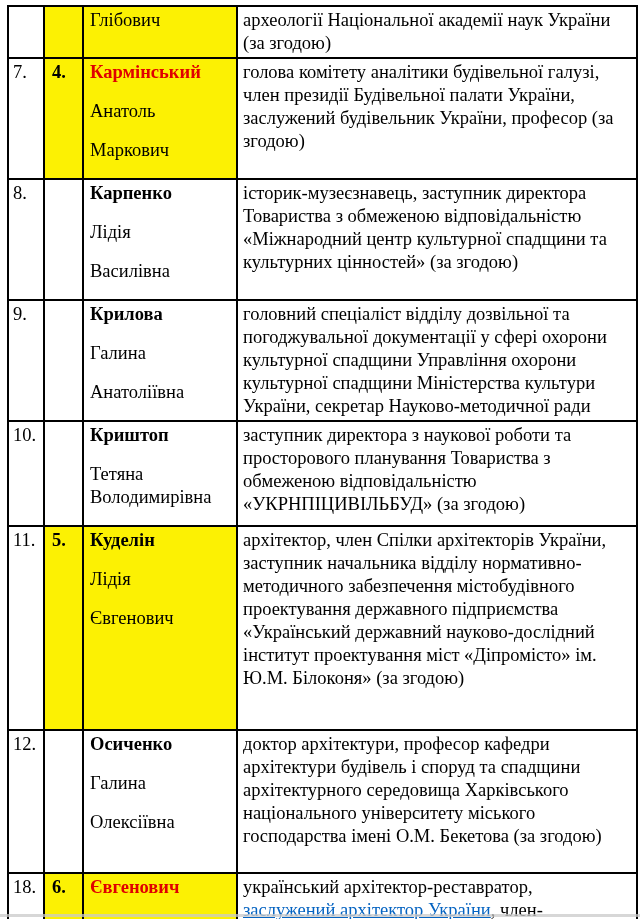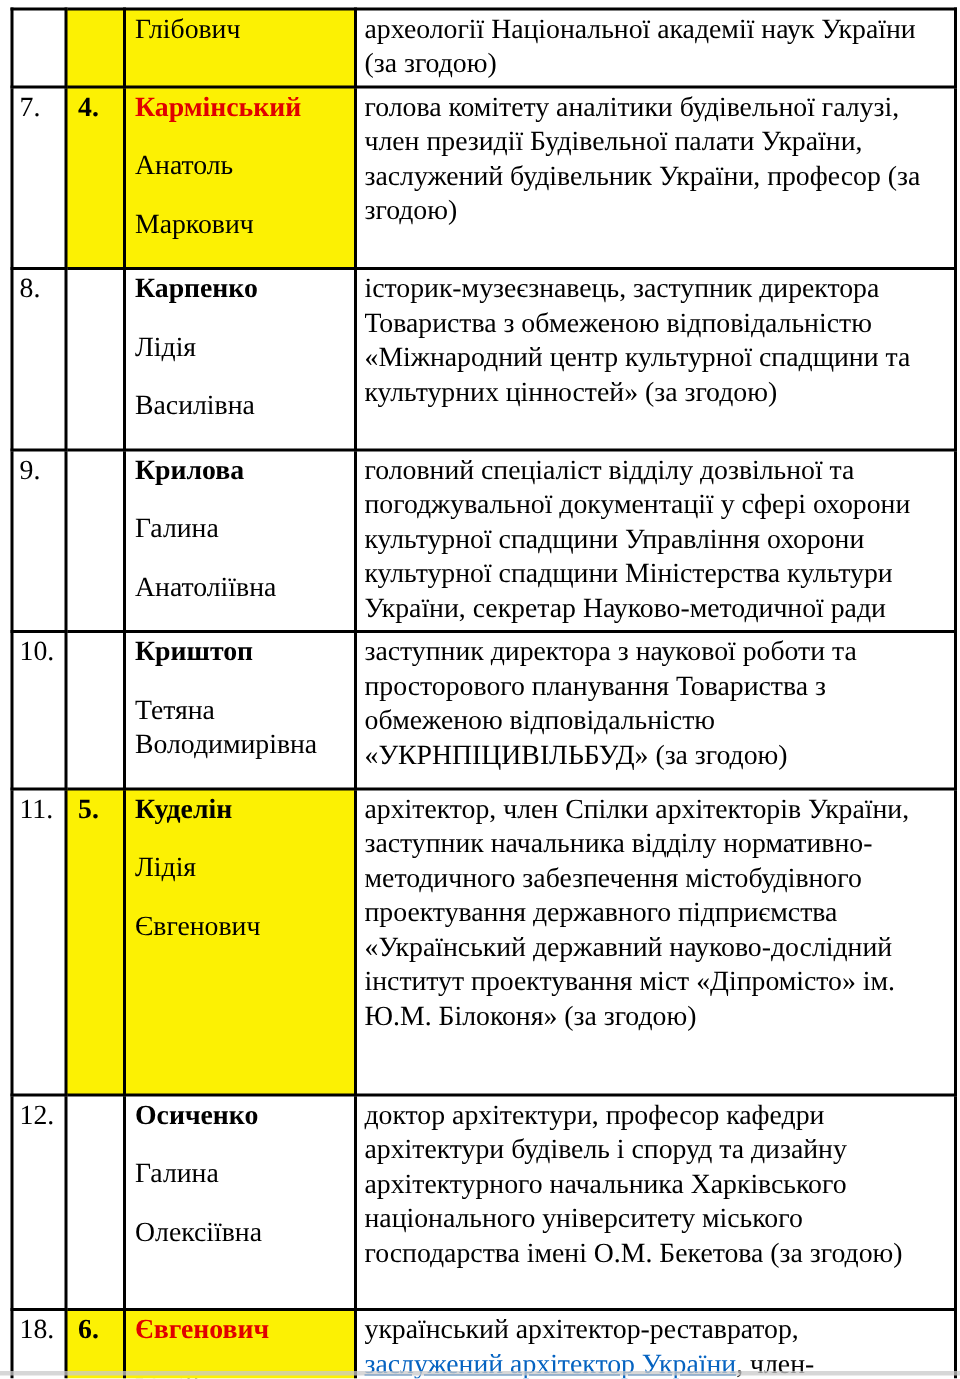--- a/index.html
+++ b/index.html
@@ -147,21 +147,21 @@
     <td class="c-desc"><span>архітектор, член Спілки архітекторів України, заступник начальника відділу нормативно-методичного забезпечення містобудівного проектування державного підприємства «Український державний науково-дослідний інститут проектування міст «Діпромісто» ім. Ю.М. Білоконя» (за згодою)</span></td>
   </tr>
         <tr>
     <td class="c-num"><span class="num">12.</span></td>
     <td class="c-sub"><span class="sub"></span></td>
     <td class="c-name">
             <span class="name-line bold">Осиченко</span>
             <span class="name-line">Галина</span>
             <span class="name-line">Олексіївна</span>
           </td>
-    <td class="c-desc"><span>доктор архітектури, професор кафедри архітектури будівель і споруд та дизайну архітектурного начальника Харківського національного університету міського господарства імені О.М. Бекетова (за згодою)</span></td>
+    <td class="c-desc"><span>доктор архітектури, професор кафедри архітектури будівель і споруд та спадщини архітектурного середовища Харківського національного університету міського господарства імені О.М. Бекетова (за згодою)</span></td>
   </tr>
         <tr class="hl">
     <td class="c-num"><span class="num">18.</span></td>
     <td class="c-sub"><span class="sub">6.</span></td>
     <td class="c-name">
             <span class="name-line bold red">Євгенович</span>
             <span class="name-line">Юрій</span>
             <span class="name-line">Георгійович</span>
           </td>
     <td class="c-desc"><span>український архітектор-реставратор, </span><a>заслужений архітектор України</a><span>, член-кореспондент </span><a>Академії архітектури України</a><span>, член Національної комісії України у справах ЮНЕСКО, член міжнародної організації</span></td>

